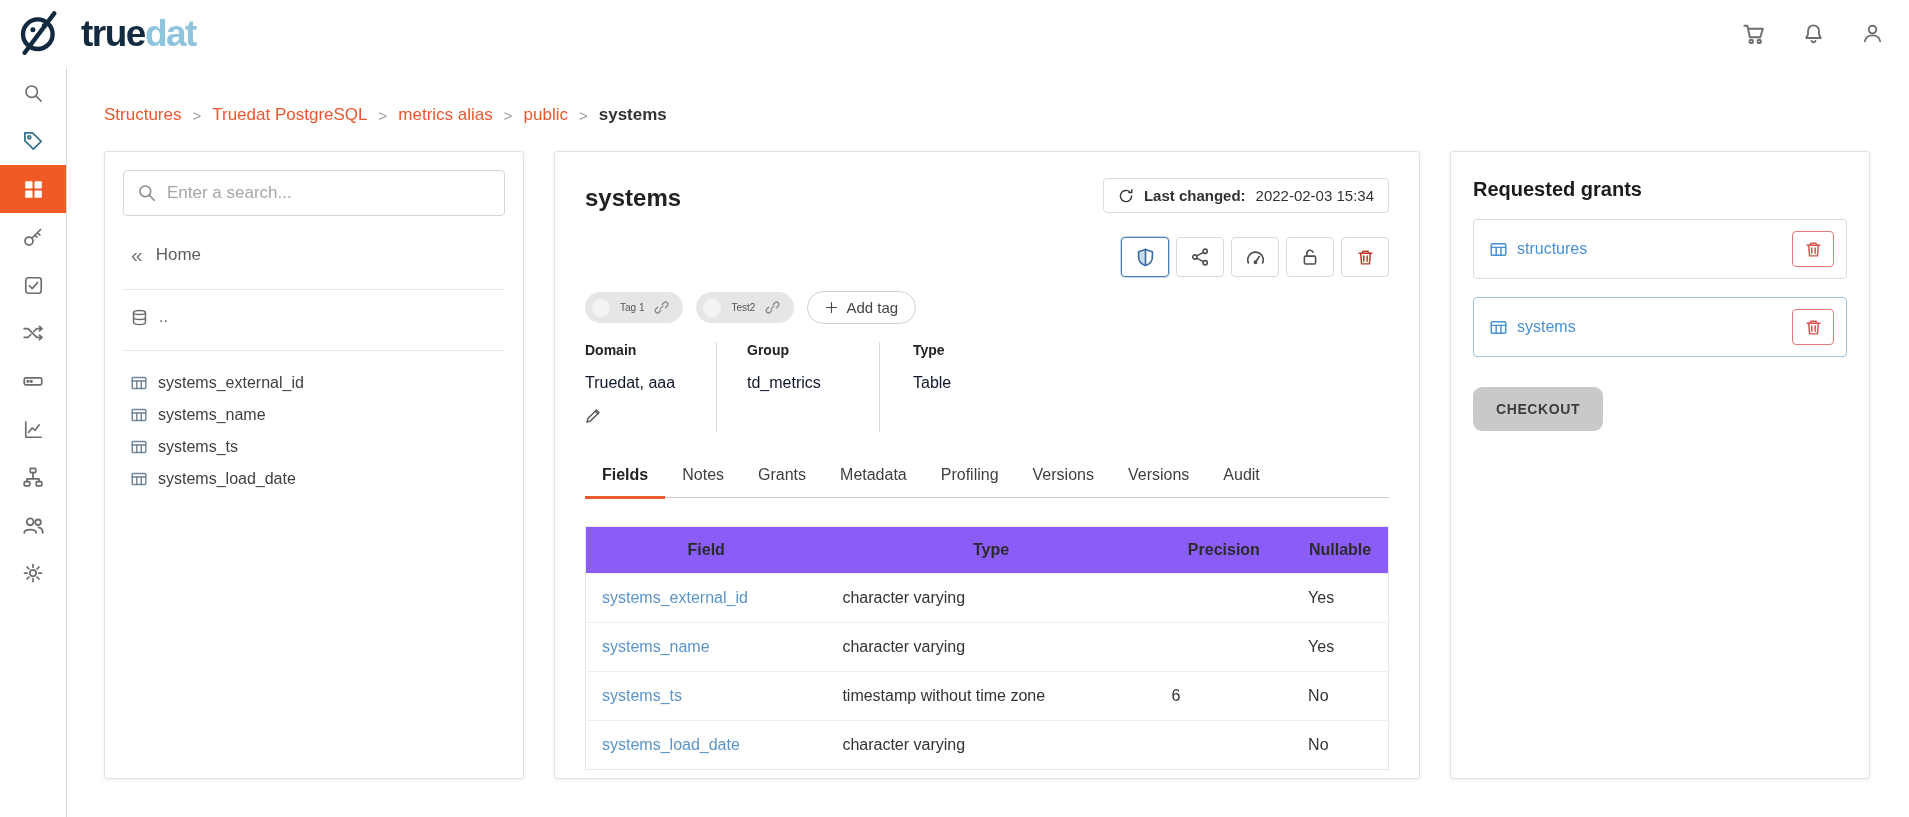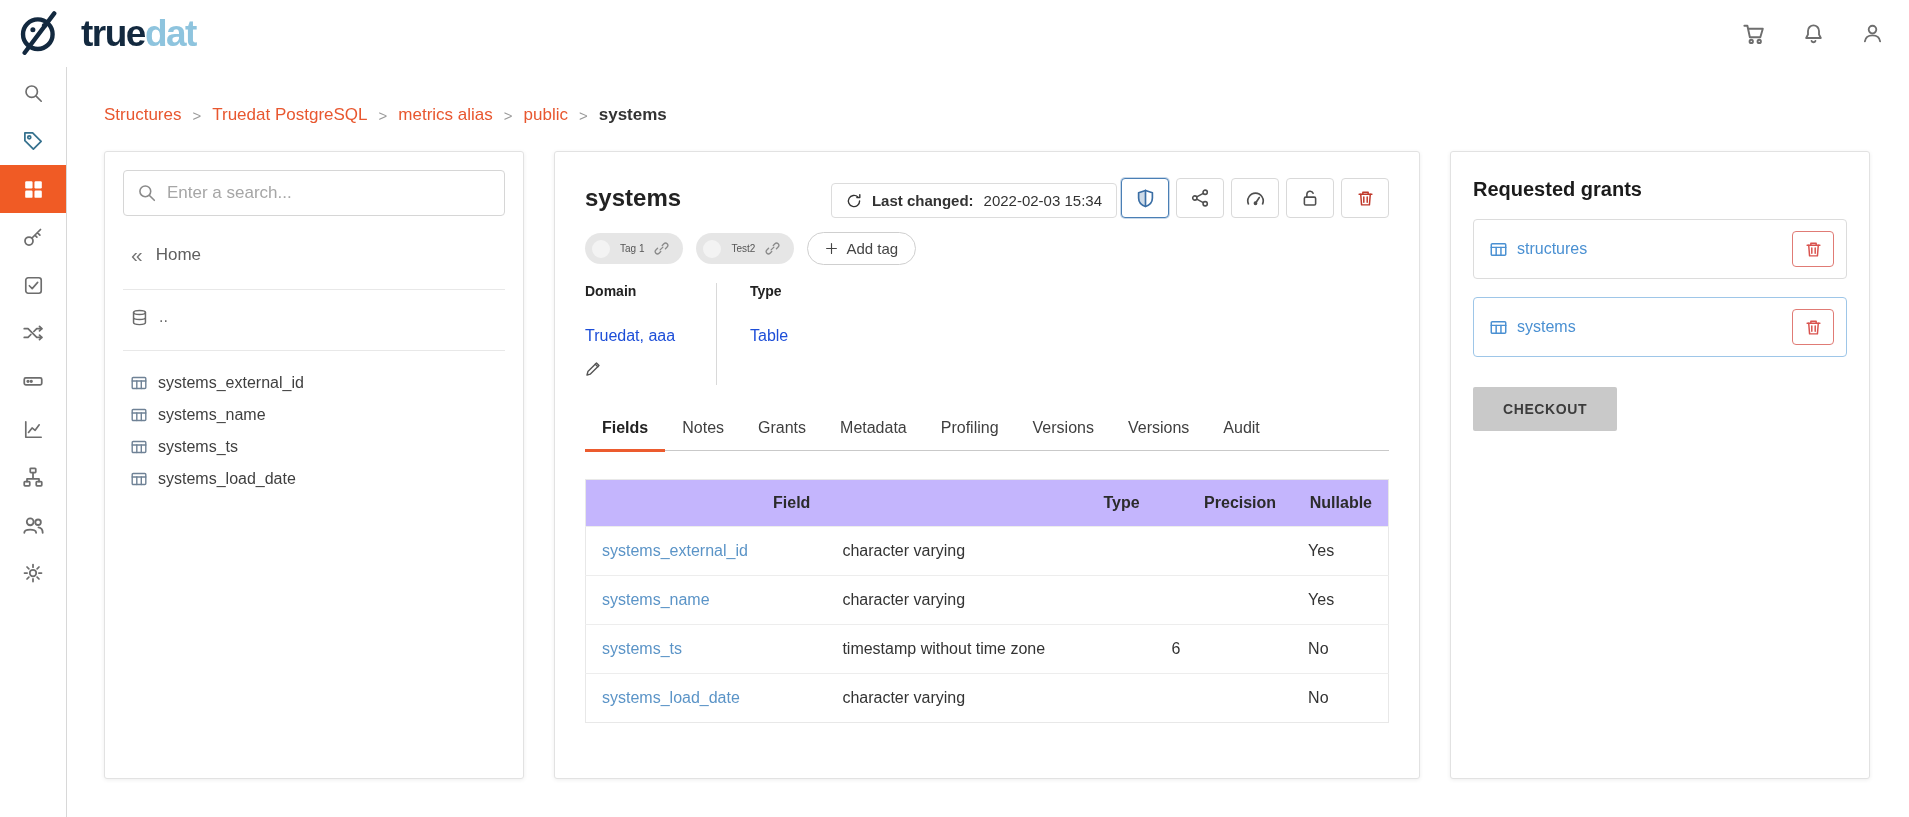--- a/index.html
+++ b/index.html
@@ -51,21 +51,21 @@
   .lp-divider { border: none; border-top: 1px solid #e8e8e8; margin-top: 24px; }
   .parent-row { display: flex; align-items: center; gap: 11px; margin: 18px 0 0 8px; color: #6a6a6a; font-size: 16px; cursor: pointer; }
   .fields-list { margin-top: 16px; }
   .field-item { display: flex; align-items: center; gap: 11px; padding: 7px 8px; font-size: 16px; color: #3f3f3f; cursor: pointer; }
   .field-item .f-ic { color: #6f8296; }
 
   
   .main-card { width: 866px; height: 628px; padding: 26px 30px; }
   .main-header { display: flex; justify-content: space-between; align-items: flex-start; }
   .main-title { font-size: 24px; font-weight: bold; color: #222; margin-top: 6px; }
-  .header-right { display: flex; flex-direction: row; align-items: flex-end; gap: 4px; }
+  .header-right { display: flex; flex-direction: column; align-items: flex-end; gap: 24px; }
   .last-changed { display: flex; align-items: center; gap: 10px; border: 1px solid #dcdcdc; border-radius: 4px;
                   padding: 8px 14px; font-size: 15px; color: #333; cursor: pointer; background: #fff; }
   .last-changed .lc-label { font-weight: bold; }
   .action-buttons { display: flex; gap: 7px; }
   .icon-btn { width: 48px; height: 40px; border: 1px solid #d9d9d9; border-radius: 4px; background: #fff;
               display: flex; align-items: center; justify-content: center; color: #4f4f4f; cursor: pointer; }
   .icon-btn.shield { border-color: #4a7fb5; color: #3a6ea5; box-shadow: 0 0 0 1px rgba(74,127,181,0.3); }
   .icon-btn.danger { color: #c0392b; }
 
   .tags-row { display: flex; align-items: center; gap: 13px; margin-top: 14px; }
@@ -76,43 +76,43 @@
   .add-tag-btn { display: flex; align-items: center; gap: 8px; border: 1px solid #cfcfcf; background: #fff;
                  border-radius: 17px; height: 33px; padding: 0 17px; font-size: 15px; color: #454545;
                  cursor: pointer; font-family: inherit; }
 
   .meta-row { display: flex; margin-top: 18px; }
   .meta-col { padding-bottom: 4px; }
   .meta-col-1 { width: 132px; border-right: 1px solid #d9d9d9; }
   .meta-col-2 { width: 163px; padding-left: 30px; border-right: 1px solid #d9d9d9; }
   .meta-col-3 { padding-left: 33px; }
   .meta-label { font-size: 14px; font-weight: bold; color: #222; }
-  .meta-value { margin-top: 28px; font-size: 16px; color: #1d4ed8; }
+  .meta-value { margin-top: 16px; font-size: 16px; color: #0f172a; }
   .edit-icon { margin-top: 16px; color: #555; cursor: pointer; display: inline-block; }
 
   .tabs { display: flex; margin-top: 24px; border-bottom: 1px solid #c9c9c9; }
   .tab { position: relative; padding: 10px 17px 13px; font-size: 16px; color: #3f3f3f; cursor: pointer; }
   .tab.active { font-weight: bold; color: #222; }
   .tab.active::after { content: ""; position: absolute; left: 0; right: 0; bottom: -2px; height: 3px; background: #ec5b2e; }
 
   .fields-table { width: 100%; border-collapse: collapse; margin-top: 28px; border: 1px solid #e8e8e8; }
-  .fields-table th { background: #c4b5fd; text-align: right; font-size: 16px; color: #2b2b2b; padding: 14px 16px; font-weight: bold; }
+  .fields-table th { background: #8b5cf6; text-align: center; font-size: 16px; color: #2b2b2b; padding: 14px 16px; font-weight: bold; }
   .fields-table td { padding: 15px 16px; font-size: 16px; color: #333; border-top: 1px solid #ededed; background: #fff; }
   .fields-table td.field-link { color: #5b94c7; cursor: pointer; }
 
   
   .right-card { width: 420px; height: 628px; padding: 22px; }
   .rp-title { font-size: 20px; font-weight: bold; color: #1b1b1b; margin-top: 4px; }
   .grant-item { display: flex; align-items: center; justify-content: space-between; border: 1px solid #dcdcdc;
                 border-radius: 4px; padding: 11px 12px 11px 16px; margin-top: 18px; background: #fff; }
   .grant-item.highlight { border-color: #9ec6e8; }
   .grant-left { display: flex; align-items: center; gap: 10px; color: #4a90d2; font-size: 16px; cursor: pointer; }
   .grant-trash { width: 42px; height: 36px; border: 1px solid #e07b75; border-radius: 4px; background: #fff;
                  color: #d9534f; display: flex; align-items: center; justify-content: center; cursor: pointer; }
-  .checkout-btn { margin-top: 30px; background: #c9c9c9; border: none; border-radius: 2px; padding: 14px 30px;
+  .checkout-btn { margin-top: 30px; background: #c9c9c9; border: none; border-radius: 9px; padding: 14px 23px;
                   font-size: 14px; font-weight: bold; color: #3c3c3c; letter-spacing: 0.6px; cursor: pointer;
                   font-family: inherit; display: inline-block; }
 </style>
 </head>
 <body>
 
 <div id="app">
 
   <header class="topbar">
     <div class="logo">
@@ -440,20 +440,24 @@
 
         <div class="meta-row">
           <div class="meta-col meta-col-1">
             <div class="meta-label">Domain</div>
             <div class="meta-value">Truedat, aaa</div>
             <span class="edit-icon"><svg class="ic" viewBox="0 0 16 16" width="16" height="16">
                   <path d="M2 14l.9-3.4L11.5 2l2.5 2.5-8.6 8.6z"></path>
                   <path d="M10.3 3.2l2.5 2.5"></path>
                 </svg></span>
           </div>
+          <div class="meta-col meta-col-2">
+            <div class="meta-label">Group</div>
+            <div class="meta-value">td_metrics</div>
+          </div>
           <div class="meta-col meta-col-3">
             <div class="meta-label">Type</div>
             <div class="meta-value">Table</div>
           </div>
         </div>
 
         <div class="tabs">
           <span class="tab active">Fields</span>
           <span class="tab">Notes</span>
           <span class="tab">Grants</span>

